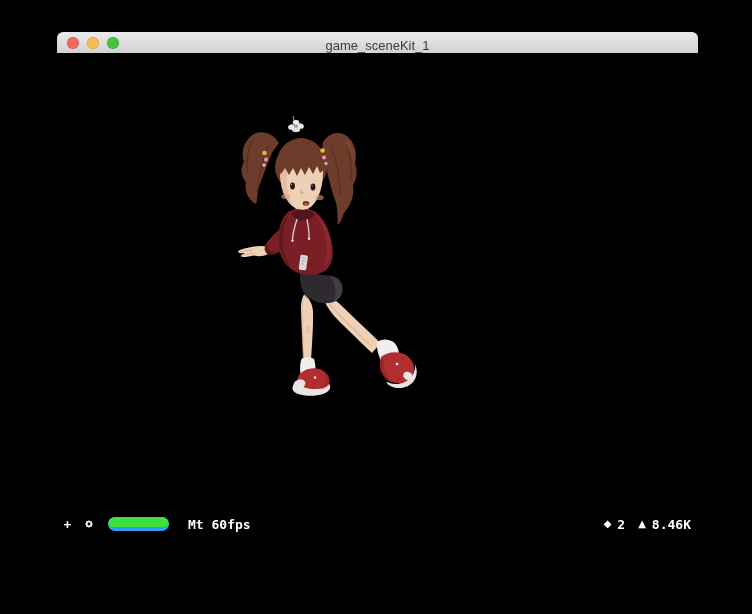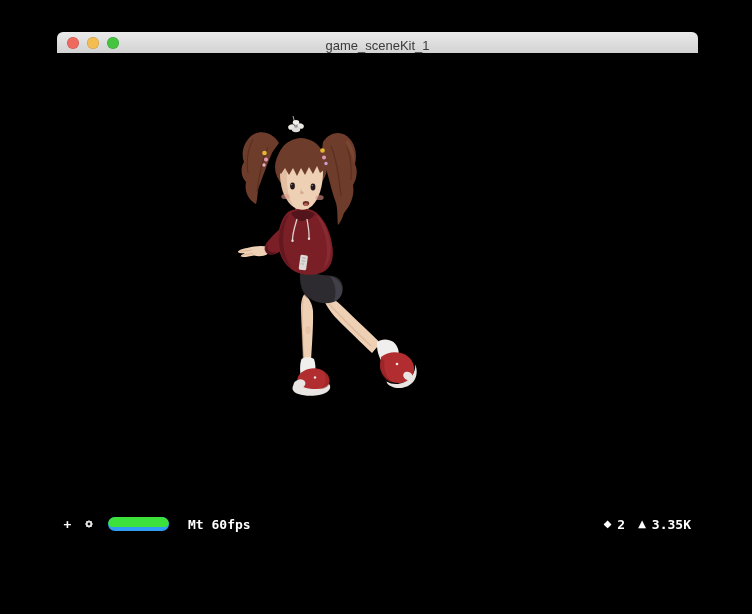--- a/index.html
+++ b/index.html
@@ -175,18 +175,18 @@
         <div class="fill"></div>
       </div>
       <div class="item fps">Mt 60fps</div>
       <div class="right">
         <div class="counter">
           <span class="glyph">◆</span>
           <span>2</span>
         </div>
         <div class="counter">
           <span class="glyph">▲</span>
-          <span>3.35K</span>
+          <span>8.46K</span>
         </div>
       </div>
     </div>
   </div>
 </div>
 
 </body></html>

